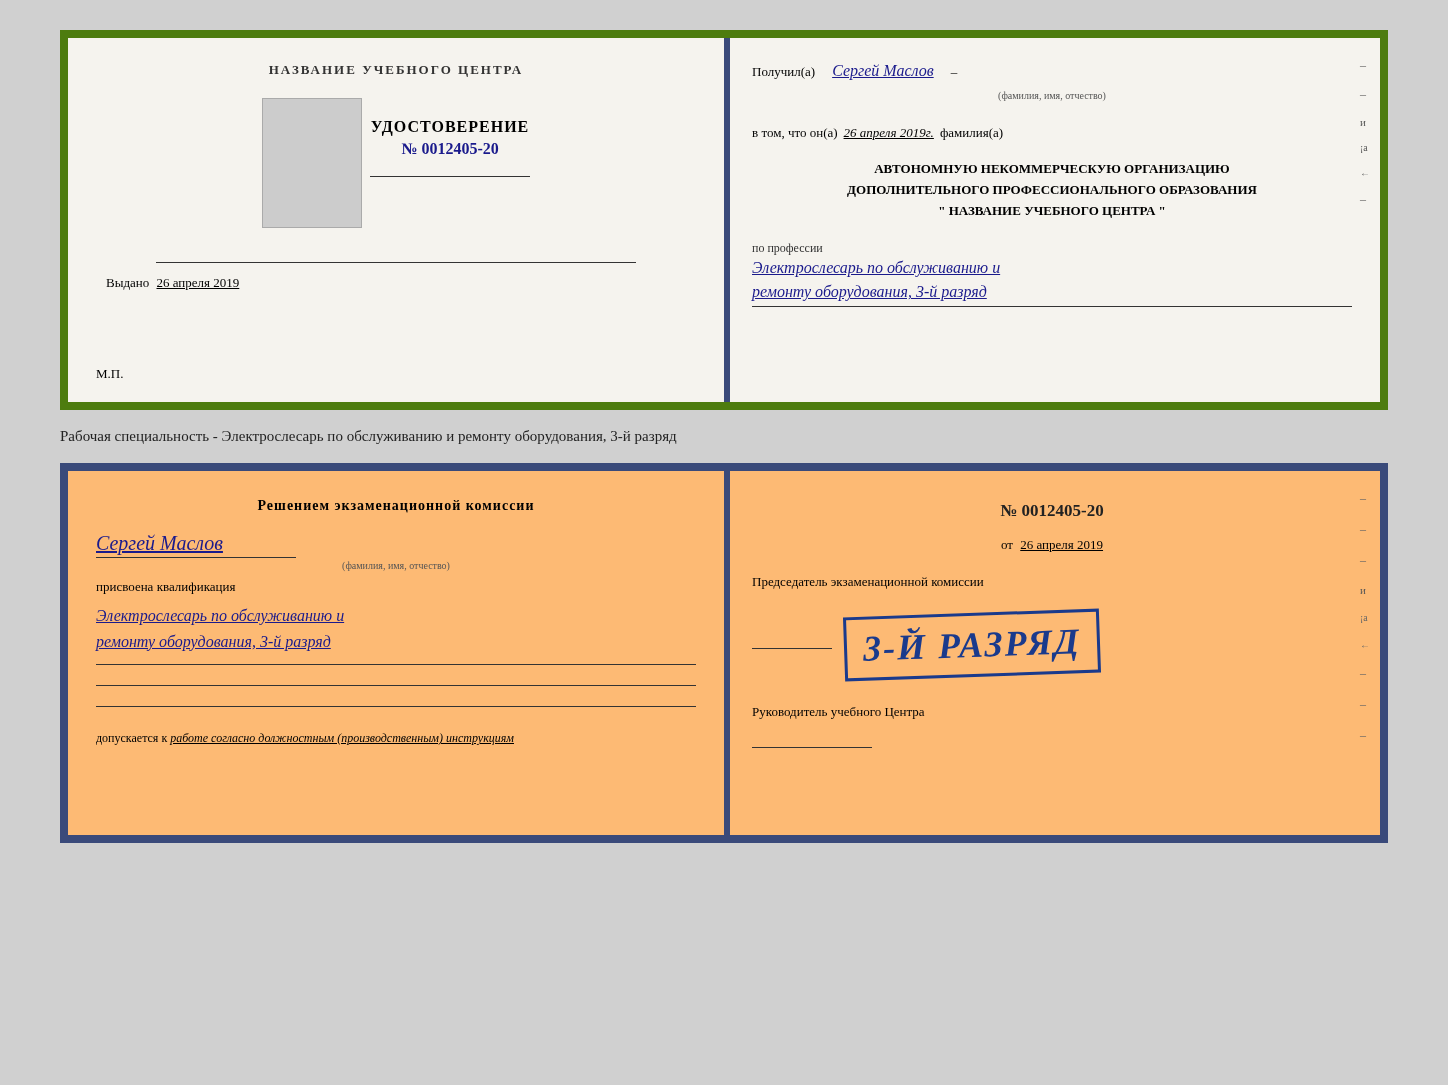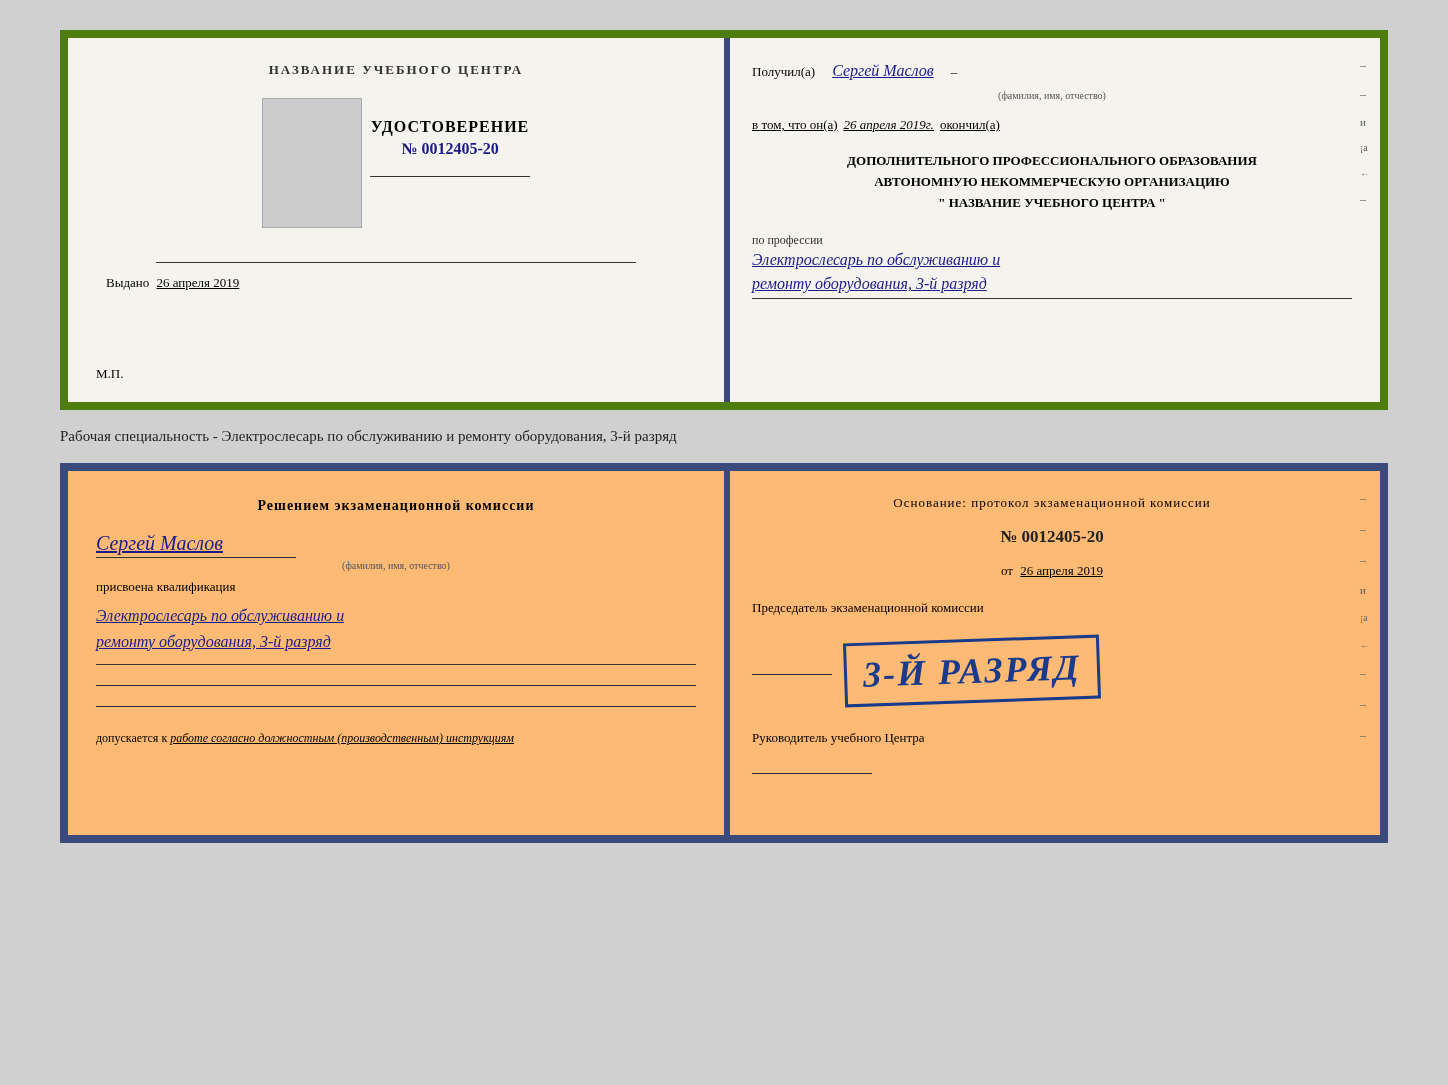--- a/index.html
+++ b/index.html
@@ -314,29 +314,29 @@
     </div>
 
     <div class="cert-right">
       <div class="received-row">
         <span>Получил(а)</span>
         <span class="handwritten">Сергей Маслов</span>
         <span style="font-size:13px;">–</span>
       </div>
       <div class="fio-label">(фамилия, имя, отчество)</div>
 
-      <div class="in-that-row" style="margin-top:6px;text-decoration:underline;">
+      <div class="in-that-row" style="margin-top:14px;">
         <span>в том, что он(а)</span>
         <span style="text-decoration:underline; font-style:italic;">26 апреля 2019г.</span>
-        <span>окончил(а)</span>
+        <span>фамилия(а)</span>
       </div>
 
       <div class="org-block" style="margin-top:8px;">
+        <div>АВТОНОМНУЮ НЕКОММЕРЧЕСКУЮ ОРГАНИЗАЦИЮ</div>
         <div>ДОПОЛНИТЕЛЬНОГО ПРОФЕССИОНАЛЬНОГО ОБРАЗОВАНИЯ</div>
-        <div>АВТОНОМНУЮ НЕКОММЕРЧЕСКУЮ ОРГАНИЗАЦИЮ</div>
         <div>"  НАЗВАНИЕ УЧЕБНОГО ЦЕНТРА  "</div>
       </div>
 
       <div style="margin-top:10px;">
         <div class="profession-label">по профессии</div>
         <div class="profession-value">
           <span>Электрослесарь по обслуживанию и</span><br>
           <span>ремонту оборудования, 3-й разряд</span>
         </div>
         <div class="underline-line"></div>
@@ -377,21 +377,20 @@
       <div class="underline-line" style="margin-top:10px;"></div>
       <div class="underline-line" style="margin-top:10px;"></div>
 
       <div class="allowed-text">
         <span>допускается к</span>
         <span class="allowed-italic">работе согласно должностным (производственным) инструкциям</span>
       </div>
     </div>
 
     <div class="cert-bottom-right">
-      <div class="basis-title">Основание: протокол экзаменационной комиссии</div>
 
       <div class="protocol-number">№  0012405-20</div>
 
       <div class="protocol-date">
         <span>от</span>
         <span style="text-decoration:underline; margin-left:4px;">26 апреля 2019</span>
       </div>
 
       <div class="chairman-label">
         <span>Председатель экзаменационной комиссии</span>

